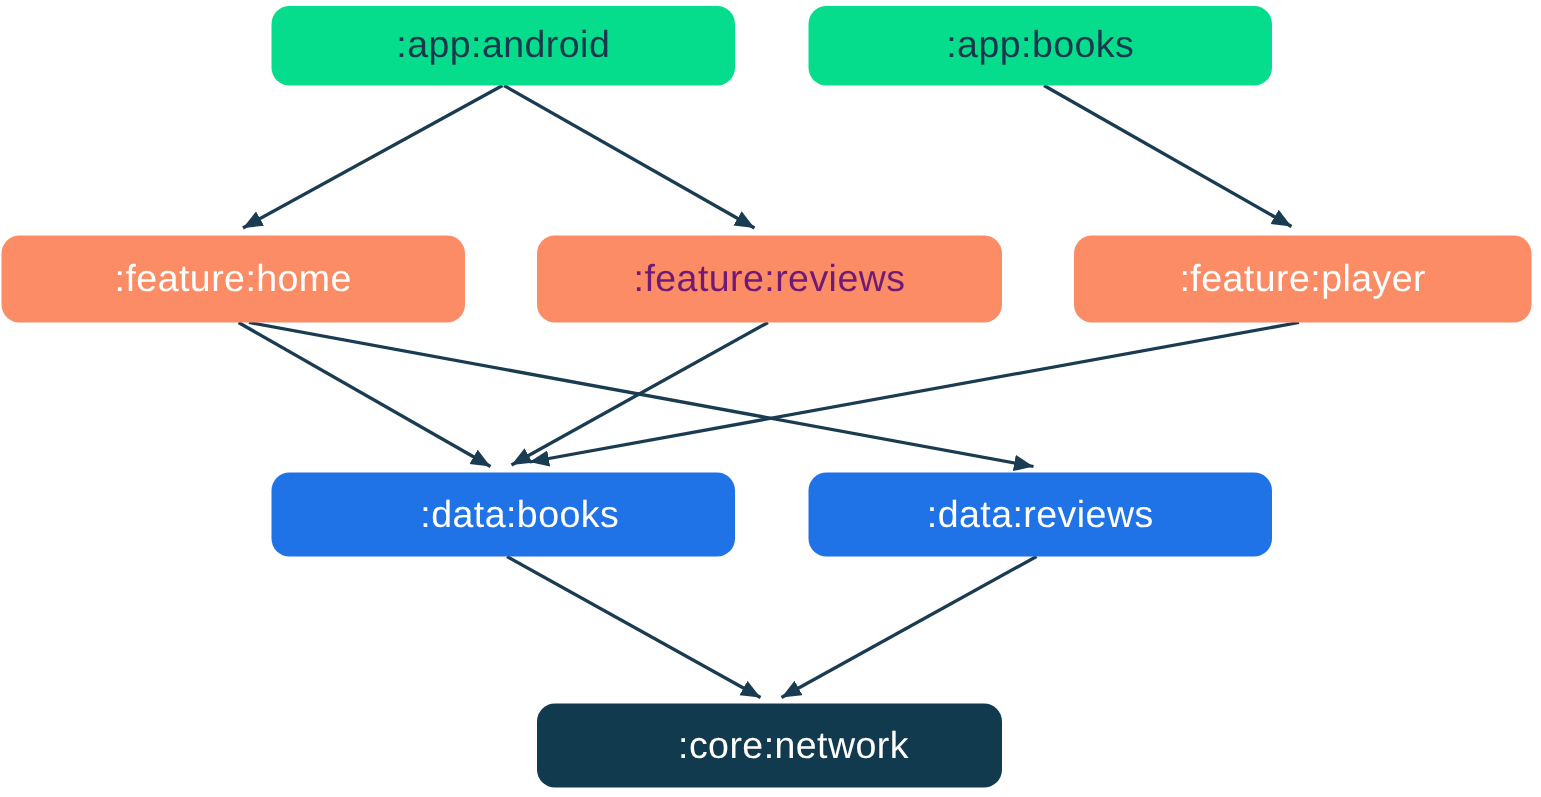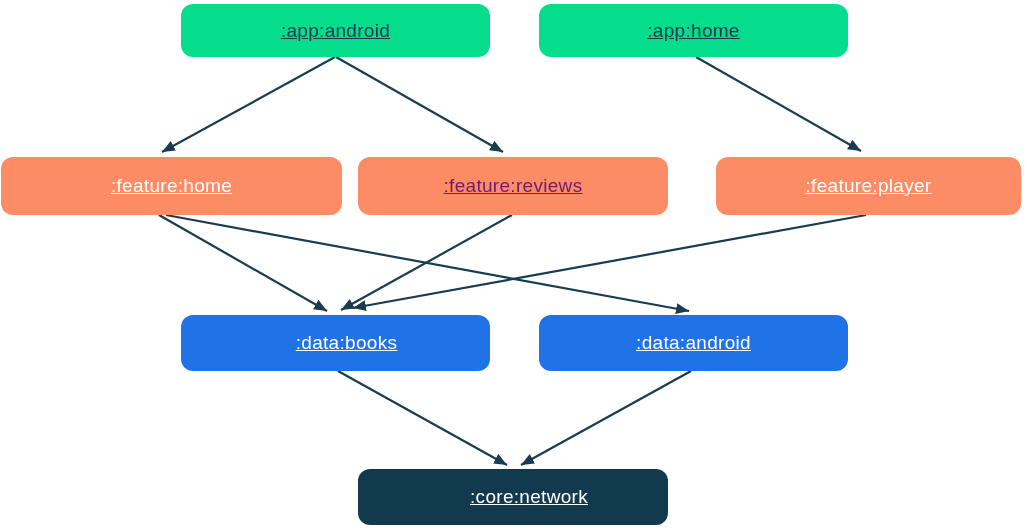--- a/index.html
+++ b/index.html
@@ -25,24 +25,23 @@
   }
   .node {
     position: absolute;
     display: flex;
     align-items: center;
     justify-content: center;
     border-radius: 12px;
     box-sizing: border-box;
   }
   .node span {
-    font-size: 19px;
+    font-size: 25px;
     letter-spacing: 0.3px;
     white-space: nowrap;
-    text-decoration: underline;
   }
 </style>
 </head>
 <body>
 
 <div class="canvas">
   <svg class="edge-layer" id="edge-layer" viewBox="0 0 1027 531" xmlns="http://www.w3.org/2000/svg">
       <defs>
         <marker id="arrowhead" markerUnits="userSpaceOnUse" markerWidth="15" markerHeight="12" refX="13" refY="5.5" orient="auto">
           <path d="M0,0 L13,5.5 L0,11 Z" fill="#1A3C52"></path>
@@ -56,34 +55,34 @@
       <line x1="512" y1="215" x2="341" y2="310" stroke="#1A3C52" stroke-width="2.2" marker-end="url(#arrowhead)"></line>
       <line x1="866" y1="215" x2="353" y2="308" stroke="#1A3C52" stroke-width="2.2" marker-end="url(#arrowhead)"></line>
       <line x1="338" y1="371" x2="507" y2="465" stroke="#1A3C52" stroke-width="2.2" marker-end="url(#arrowhead)"></line>
       <line x1="691" y1="371" x2="521" y2="465" stroke="#1A3C52" stroke-width="2.2" marker-end="url(#arrowhead)"></line>
     </svg>
   <div id="node-layer">
       <div class="node" style="left: 181px; top: 4px; width: 309px; height: 53px; background: rgb(5, 221, 140);">
         <span style="color: rgb(23, 56, 77);">:app:android</span>
       </div>
       <div class="node" style="left: 539px; top: 4px; width: 309px; height: 53px; background: rgb(5, 221, 140);">
-        <span style="color: rgb(23, 56, 77);">:app:home</span>
+        <span style="color: rgb(23, 56, 77);">:app:books</span>
       </div>
-      <div class="node" style="left: 1px; top: 157px; width: 341px; height: 58px; background: rgb(251, 140, 102);">
+      <div class="node" style="left: 1px; top: 157px; width: 309px; height: 58px; background: rgb(251, 140, 102);">
         <span style="color: rgb(255, 255, 255);">:feature:home</span>
       </div>
       <div class="node" style="left: 358px; top: 157px; width: 310px; height: 58px; background: rgb(251, 140, 102);">
         <span style="color: #701a75;">:feature:reviews</span>
       </div>
       <div class="node" style="left: 716px; top: 157px; width: 305px; height: 58px; background: rgb(251, 140, 102);">
         <span style="color: rgb(255, 255, 255);">:feature:player</span>
       </div>
       <div class="node" style="left: 181px; top: 315px; width: 309px; height: 56px; background: rgb(32, 115, 230); padding-left: 22px;">
         <span style="color: rgb(255, 255, 255);">:data:books</span>
       </div>
       <div class="node" style="left: 539px; top: 315px; width: 309px; height: 56px; background: rgb(32, 115, 230);">
-        <span style="color: rgb(255, 255, 255);">:data:android</span>
+        <span style="color: rgb(255, 255, 255);">:data:reviews</span>
       </div>
       <div class="node" style="left: 358px; top: 469px; width: 310px; height: 56px; background: rgb(18, 58, 78); padding-left: 32px;">
         <span style="color: rgb(255, 255, 255);">:core:network</span>
       </div>
     </div>
 </div>
 
 </body></html>

